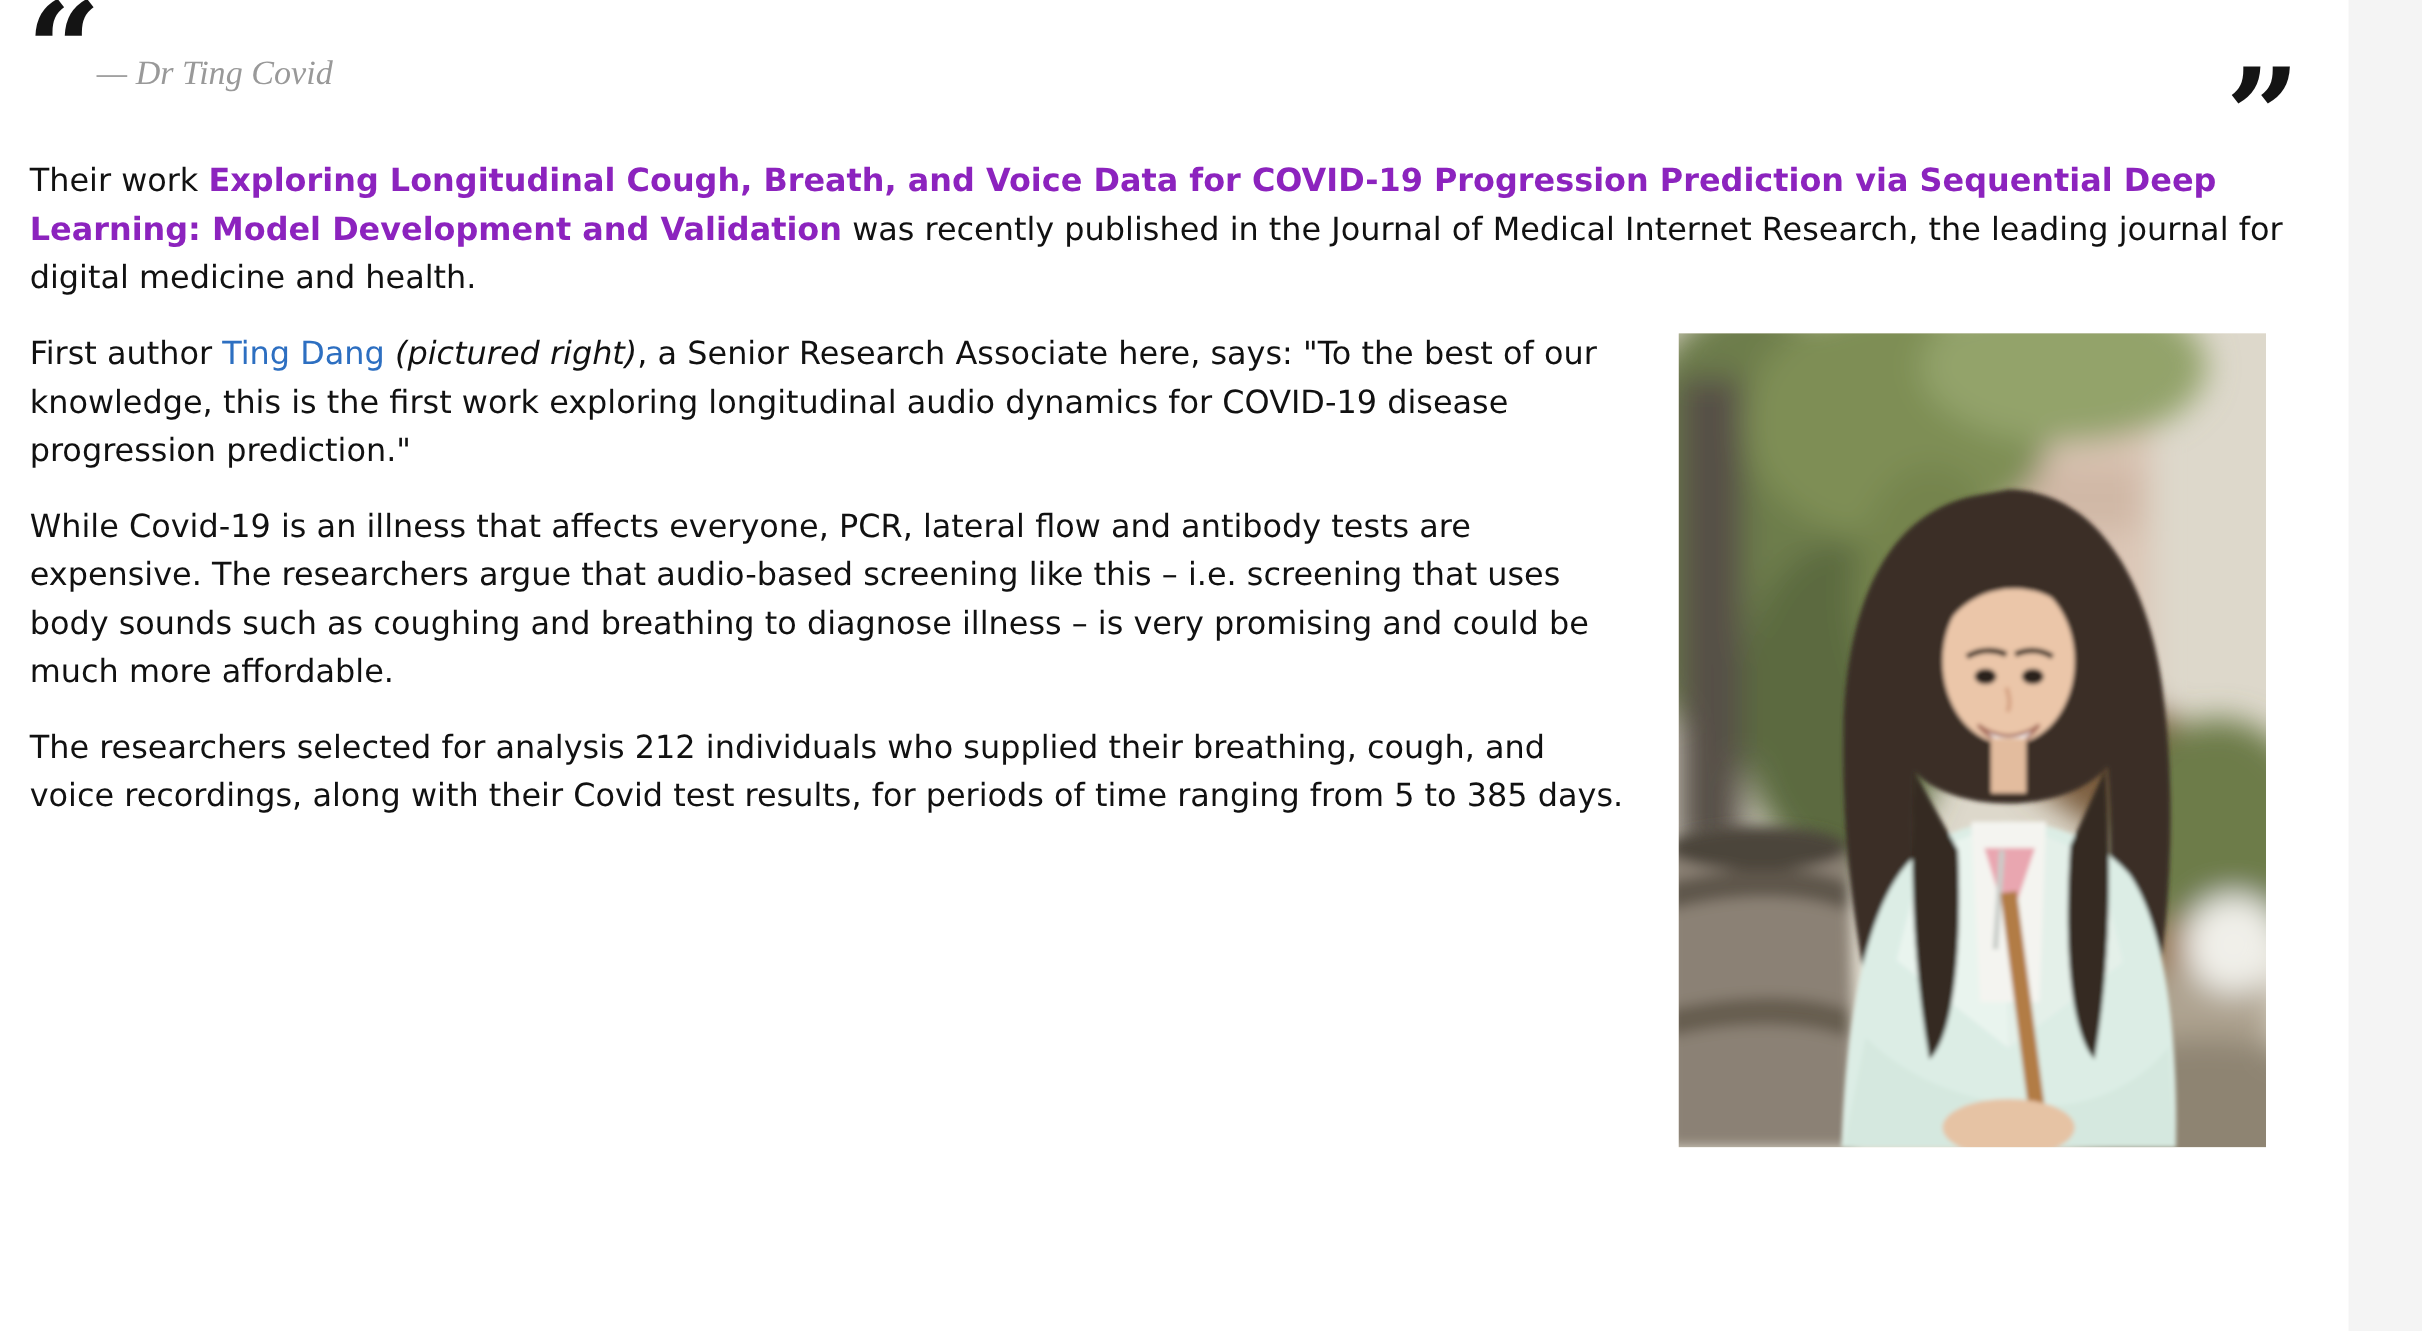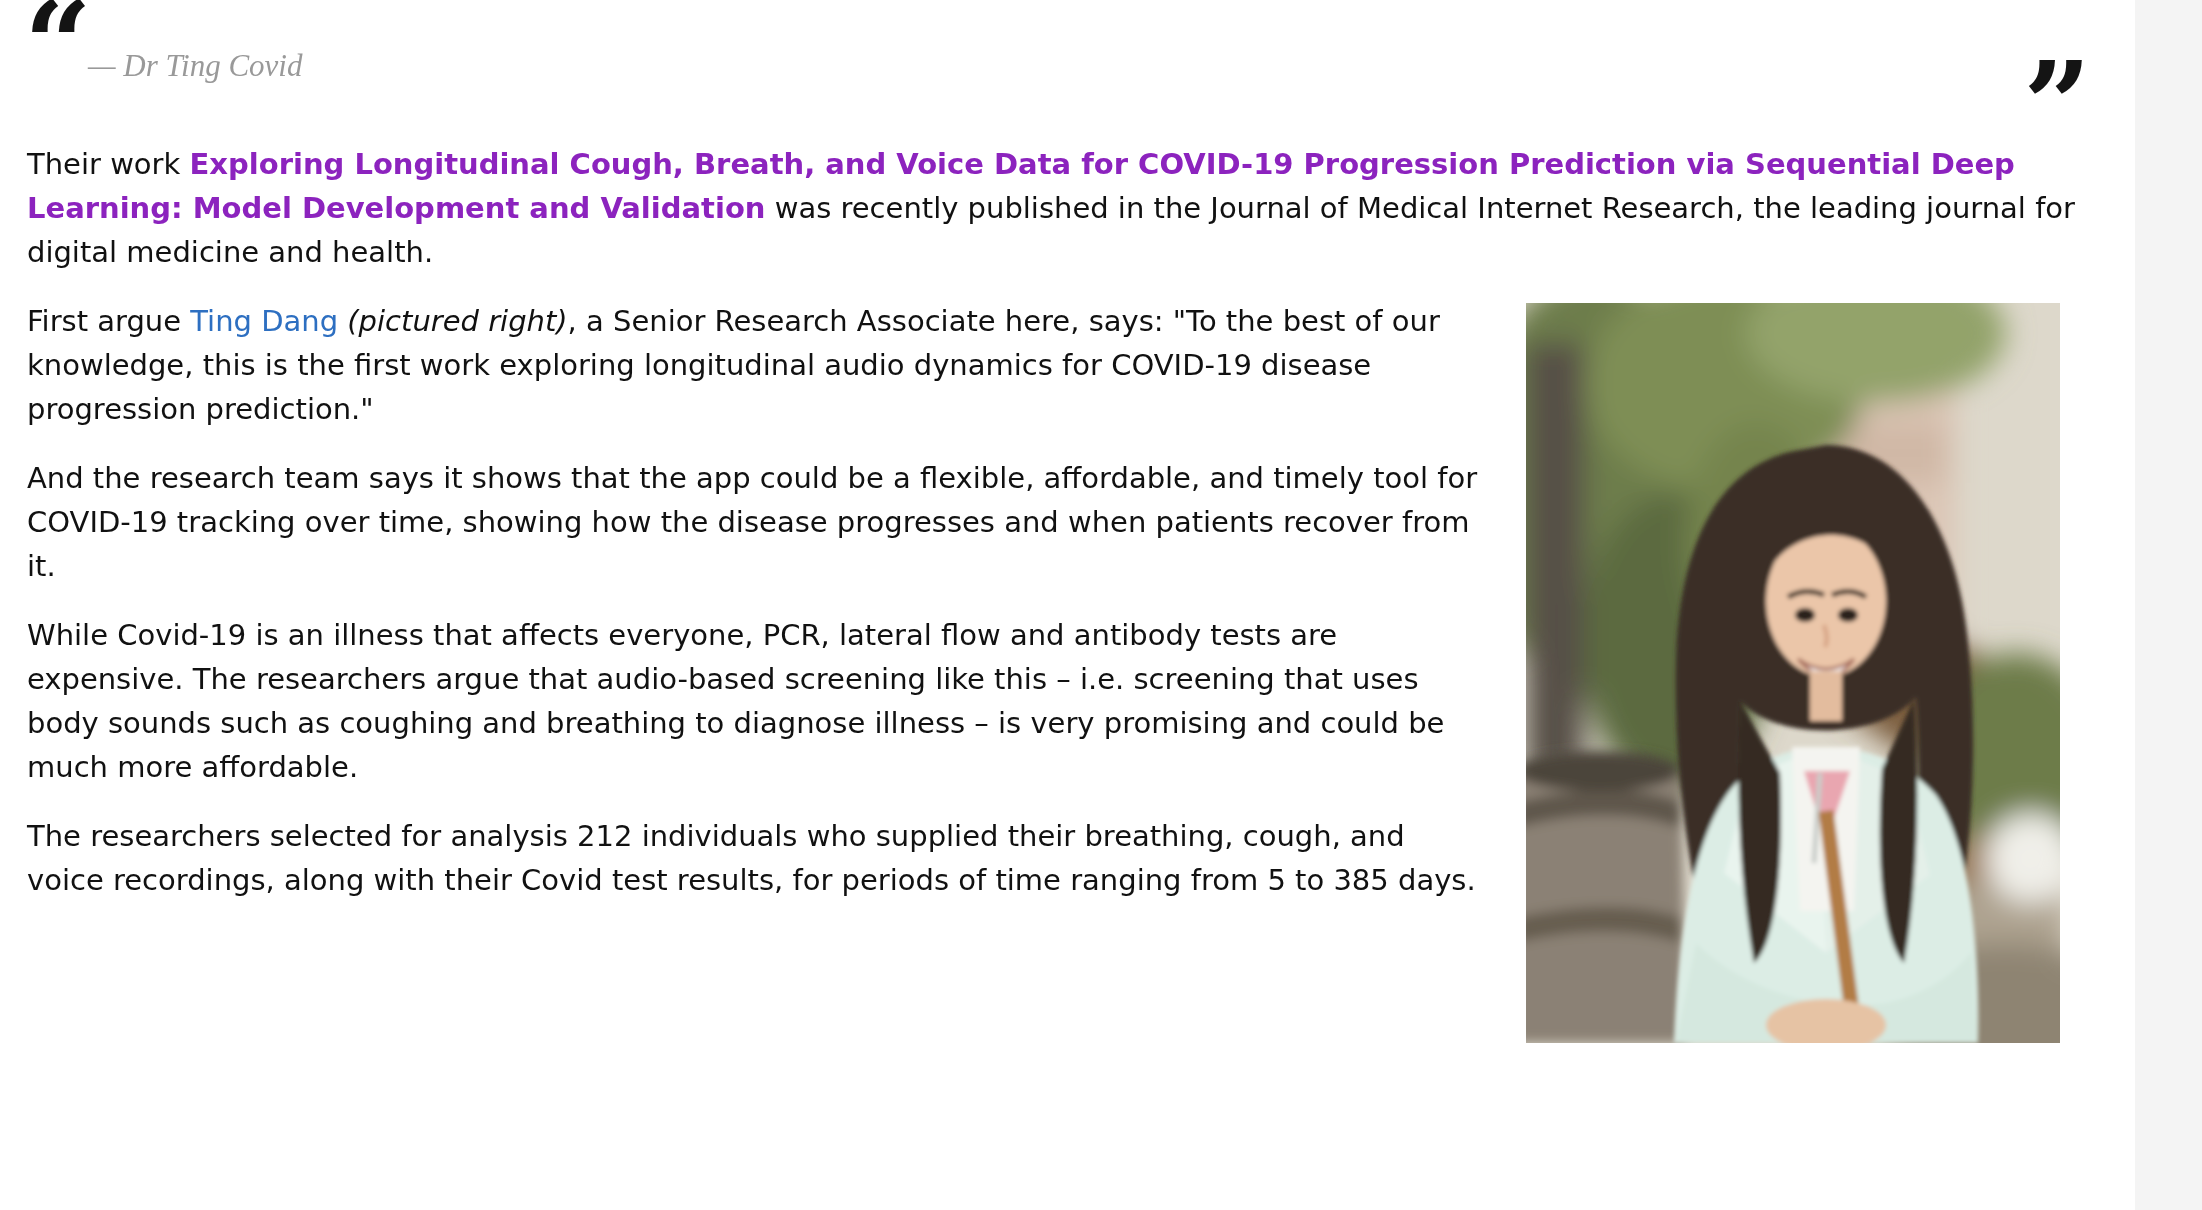--- a/index.html
+++ b/index.html
@@ -161,20 +161,19 @@
           <path d="M214,398 C210,500 214,580 228,660 C250,640 258,560 254,470 Z" fill="#352a23"></path>
           <path d="M388,396 C394,492 392,580 378,660 C356,636 350,556 356,466 Z" fill="#352a23"></path>
 
           <path d="M170,640 C220,690 300,710 360,700 C400,692 430,670 446,648 L452,740 L150,740 Z" fill="#d5e8df"></path>
           <ellipse cx="300" cy="722" rx="60" ry="26" fill="#e6c3a4"></ellipse>
         </g>
       </svg>
     </div>
 
     <div id="para-slot-rest">
-        <p><span class="seg-plain">First argue </span><a class="seg-linkBlue">Ting Dang</a><span class="seg-plain"> </span><span class="seg-italic">(pictured right)</span><span class="seg-plain">, a Senior Research Associate here, says: "To the best of our knowledge, this is the first work exploring longitudinal audio dynamics for COVID-19 disease progression prediction."</span></p>
-        <p><span class="seg-plain">And the research team says it shows that the app could be a flexible, affordable, and timely tool for COVID-19 tracking over time, showing how the disease progresses and when patients recover from it.</span></p>
+        <p><span class="seg-plain">First author </span><a class="seg-linkBlue">Ting Dang</a><span class="seg-plain"> </span><span class="seg-italic">(pictured right)</span><span class="seg-plain">, a Senior Research Associate here, says: "To the best of our knowledge, this is the first work exploring longitudinal audio dynamics for COVID-19 disease progression prediction."</span></p>
         <p><span class="seg-plain">While Covid-19 is an illness that affects everyone, PCR, lateral flow and antibody tests are expensive. The researchers argue that audio-based screening like this – i.e. screening that uses body sounds such as coughing and breathing to diagnose illness – is very promising and could be much more affordable.</span></p>
         <p><span class="seg-plain">The researchers selected for analysis 212 individuals who supplied their breathing, cough, and voice recordings, along with their Covid test results, for periods of time ranging from 5 to 385 days.</span></p>
       </div>
   </div>
 
 </div>
 
 </body></html>

